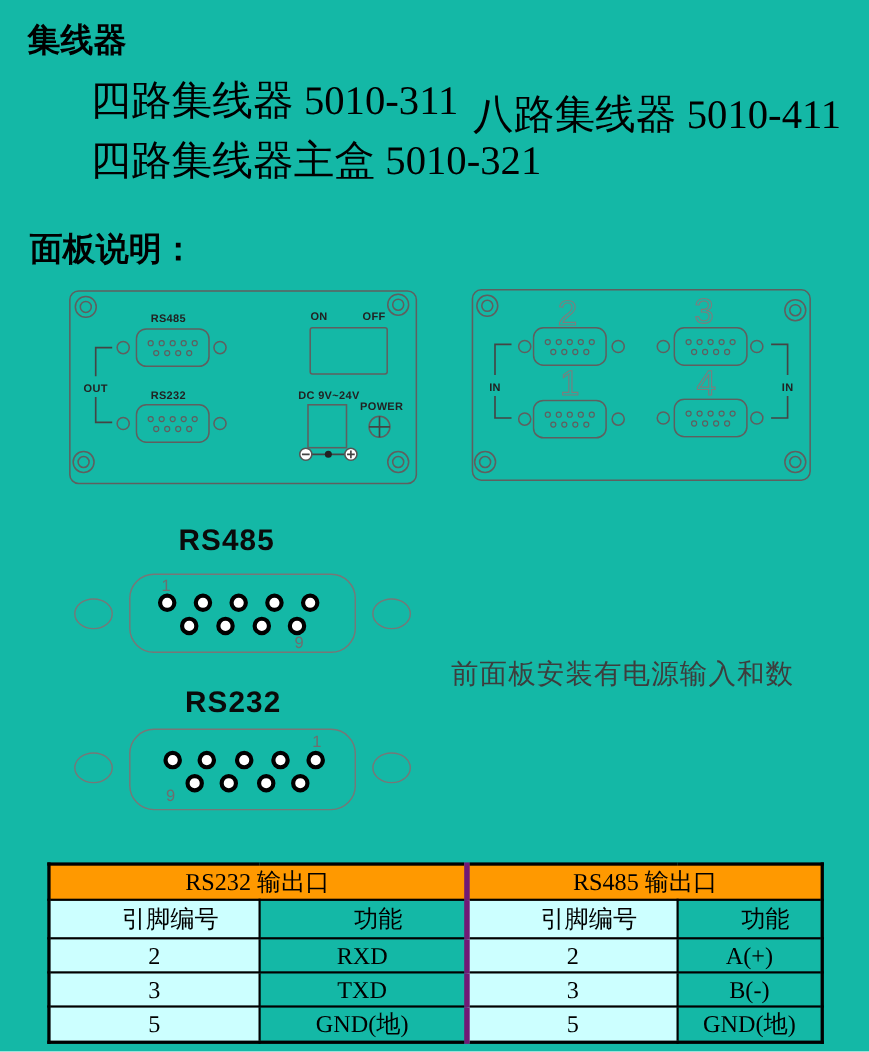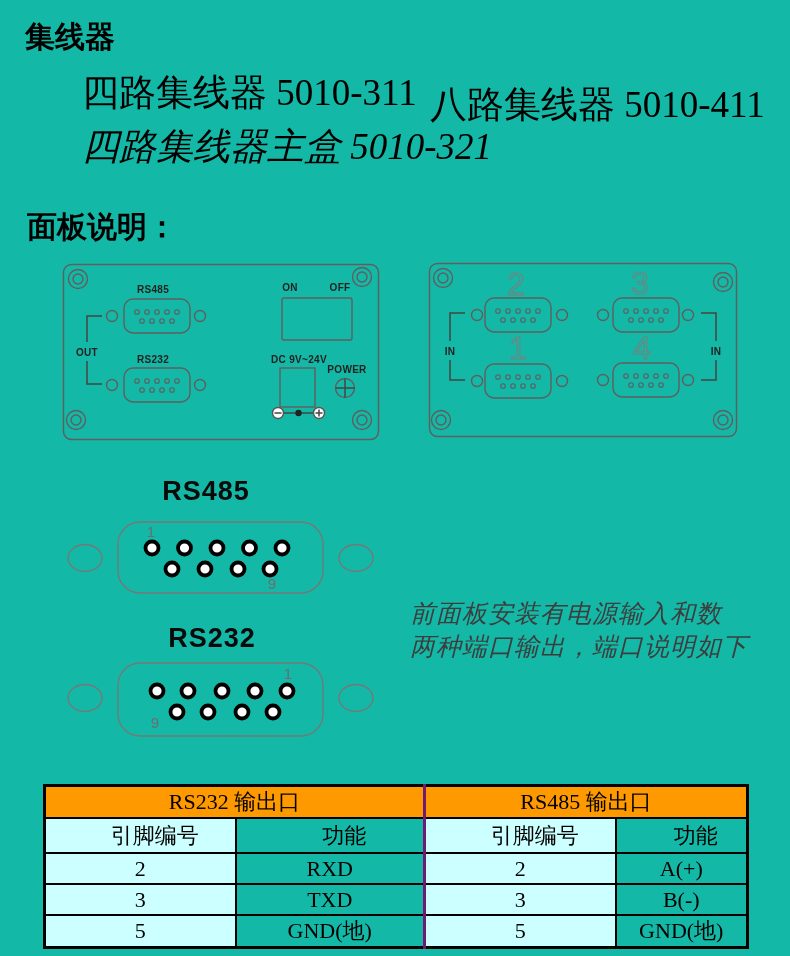--- a/index.html
+++ b/index.html
@@ -4,21 +4,21 @@
 <style>
   html,body{margin:0;padding:0;background:#fff;}
   .page{position:relative;width:790px;height:956px;background:#14b8a6;overflow:hidden;
         font-family:"Liberation Serif","DejaVu Serif",serif;color:#000;}
 
   
   .h-title{position:absolute;left:25px;top:20px;font-size:30px;font-weight:bold;line-height:1.1;}
   .h-panel{position:absolute;left:27px;top:210px;font-size:30px;font-weight:bold;line-height:1.1;}
   .prod{position:absolute;font-size:37px;line-height:1.15;white-space:nowrap;}
   .p-l1a{left:82px;top:72px;}  .p-l1b{left:430px;top:72px;margin-top:12px;}
-  .p-l2a{left:82px;top:126px;font-style:italic;} .p-l2b{left:430px;top:126px;}
+  .p-l2a{left:82px;top:126px;} .p-l2b{left:430px;top:126px;}
 
   
   .ln {fill:none;stroke:#5f5f5f;stroke-width:1.4;}
   .lnw{fill:#fff;stroke:#555;stroke-width:1.4;}
   .lnp{fill:none;stroke:#444;stroke-width:1.5;}
   .plbl{font:bold 10px "Liberation Sans","DejaVu Sans",sans-serif;fill:#222;letter-spacing:.3px;}
   .odigit{font:32px "Liberation Sans","DejaVu Sans",sans-serif;fill:none;stroke:#7d7d7d;stroke-width:1;}
   .figln{fill:none;stroke:#777;stroke-width:1.3;}
   .bigpin{fill:#fff;stroke:#000;stroke-width:3.8;}
   .pinlbl{font:15px "Liberation Sans","DejaVu Sans",sans-serif;fill:#6e6e6e;}
@@ -26,29 +26,29 @@
   .svg-abs{position:absolute;}
 
   
   .fig-title{position:absolute;width:96px;text-align:center;
              font:bold 27px "Liberation Sans","DejaVu Sans",sans-serif;letter-spacing:1px;color:#0a0a0a;}
   .ft-485{left:158px;top:476px;} .ft-232{left:164px;top:623px;}
 
   
   .desc{position:absolute;left:410px;top:597px;
         font-family:"Liberation Sans","DejaVu Sans",sans-serif;
-        font-size:25px;line-height:33px;color:#3d3d3d;letter-spacing:1px;white-space:nowrap;font-style:italic;}
+        font-size:25px;line-height:33px;color:#3d3d3d;letter-spacing:1px;white-space:nowrap;}
 
   
   .pin-table{position:absolute;left:43px;top:784px;width:703px;
              border-collapse:collapse;table-layout:fixed;
              font-family:"Liberation Serif","DejaVu Serif",serif;font-size:22px;}
   .pin-table td{border:2px solid #000;text-align:center;vertical-align:middle;padding:0;}
   .pin-table{border:3px solid #000;}
-  .pin-table .thickL{border-left:3px solid #701a75;}
+  .pin-table .thickL{border-left:5px solid #701a75;}
   .orange{background:#FF9900;}
   .cyan{background:#CCFFFF;}
   .r1 td{height:27px;} .r2 td{height:33px;padding-left:29px;} .r3 td{height:29px;}
   .r4 td{height:29px;} .r5 td{height:28px;}
 </style>
 </head>
 <body>
 
 <div class="page">
 
@@ -195,21 +195,20 @@
       <circle class="bigpin" cx="122" cy="242" r="6.5"></circle>
         <circle class="bigpin" cx="153" cy="242" r="6.5"></circle>
       <circle class="bigpin" cx="187" cy="242" r="6.5"></circle>
         <circle class="bigpin" cx="218" cy="242" r="6.5"></circle>
       <text class="pinlbl" x="100" y="258" text-anchor="middle">9</text>
     </g>
   </svg>
 
   <div class="desc">
     <div>前面板安装有电源输入和数</div>
-    <div>两种端口输出，端口说明如下</div>
   </div>
 
   <table class="pin-table">
     <colgroup>
       <col style="width:191px">
         <col style="width:189px">
         <col style="width:191px">
         <col style="width:132px">
     </colgroup>
     <tbody>

